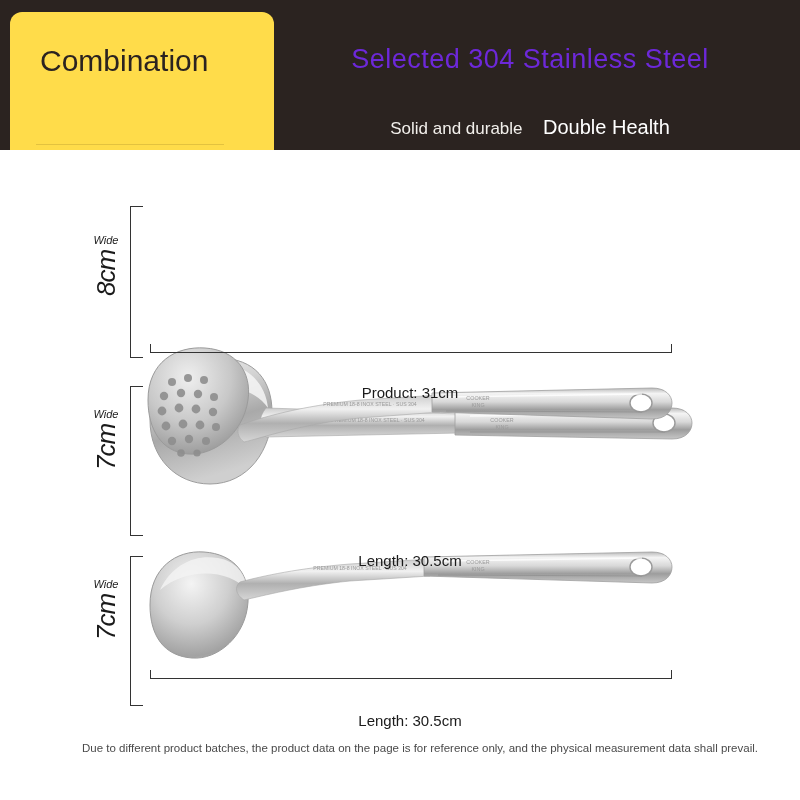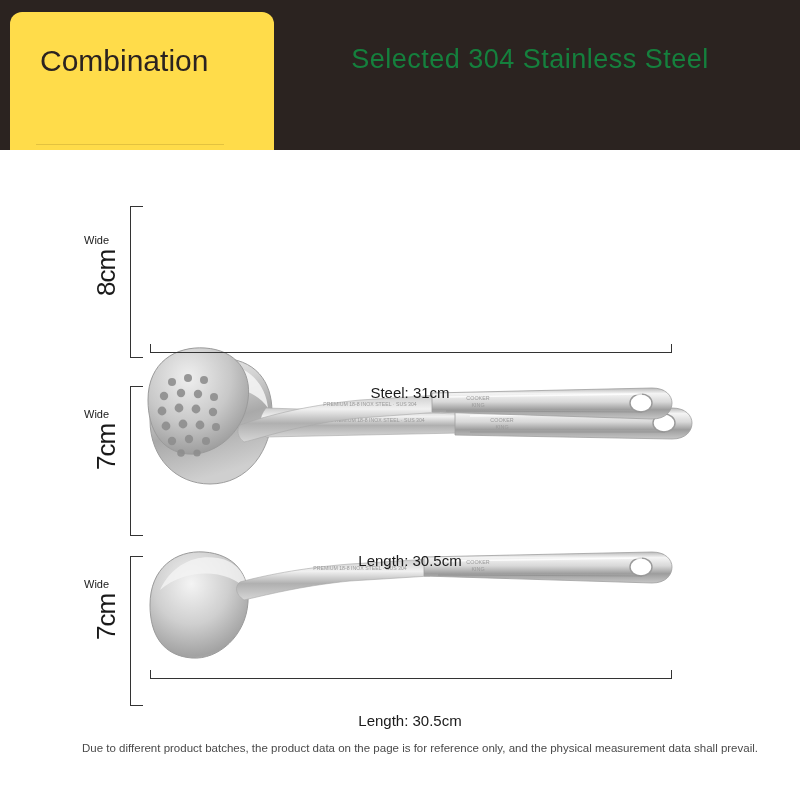--- a/index.html
+++ b/index.html
@@ -32,21 +32,21 @@
     color: #ffffff;
     text-align: center;
   }
   .header-title {
     position: absolute;
     top: 44px;
     left: 0;
     width: 540px;
     font-size: 27px;
     letter-spacing: 0.5px;
-    color: #15803d;
+    color: #6d28d9;
     font-weight: normal;
   }
   .header-sub-wrap {
     position: absolute;
     top: 116px;
     left: 0;
     width: 540px;
     text-align: center;
     white-space: nowrap;
   }
@@ -109,21 +109,23 @@
   
   .vbracket {
     position: absolute;
     border-left: 1px solid #333;
     border-top: 1px solid #333;
     border-bottom: 1px solid #333;
     width: 12px;
   }
   .vlabel {
     position: absolute;
+    text-align: center;
     color: #1a1a1a;
+    font-style: italic;
   }
   .vlabel .small {
     display: block;
     font-size: 11px;
     line-height: 12px;
   }
   .vlabel .big {
     display: block;
     font-size: 26px;
     line-height: 28px;
@@ -164,20 +166,24 @@
     fill: #9a9a9a;
   }
 </style>
 </head>
 <body>
 
 <div class="header"></div>
 
 <div class="header-right">
   <div class="header-title">Selected 304 Stainless Steel</div>
+  <div class="header-sub-wrap">
+    <span class="header-sub1">Solid and durable</span>
+    <span class="header-sub2">Double Health</span>
+  </div>
 </div>
 
 <div class="badge">
   <div class="badge-title">Combination</div>
   <div class="badge-divider"></div>
   <div class="badge-caption">Product parameters (cm)</div>
 </div>
 
 <div class="stage">
 
@@ -285,21 +291,21 @@
       <text class="brandmark" x="478" y="421" font-size="5.4" text-anchor="middle">KING</text>
     </g>
   </svg>
 
   <div class="vbracket" style="left:130px; top:56px; height:150px;"></div>
   <div class="vlabel" style="left:84px; top:84px; width:44px;">
     <span class="small">Wide</span>
     <span class="big">8cm</span>
   </div>
   <div class="hbracket" style="left:150px; top:194px; width:520px;"></div>
-  <div class="hlabel" style="left:280px; top:234px; width:260px;">Steel: 31cm</div>
+  <div class="hlabel" style="left:280px; top:234px; width:260px;">Product: 31cm</div>
 
   <div class="vbracket" style="left:130px; top:236px; height:148px;"></div>
   <div class="vlabel" style="left:84px; top:258px; width:44px;">
     <span class="small">Wide</span>
     <span class="big">7cm</span>
   </div>
   <div class="hlabel" style="left:280px; top:402px; width:260px;">Length: 30.5cm</div>
 
   <div class="vbracket" style="left:130px; top:406px; height:148px;"></div>
   <div class="vlabel" style="left:84px; top:428px; width:44px;">

